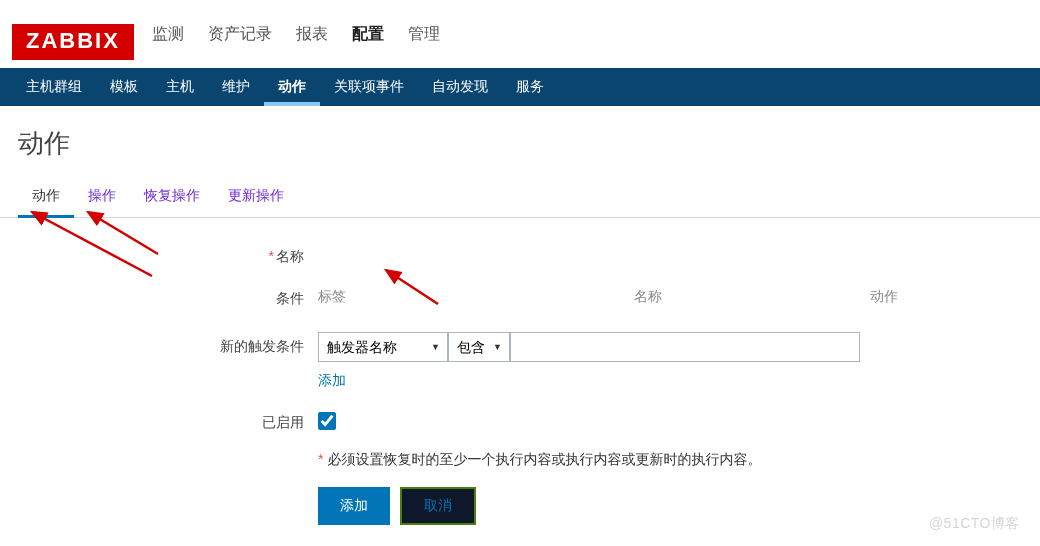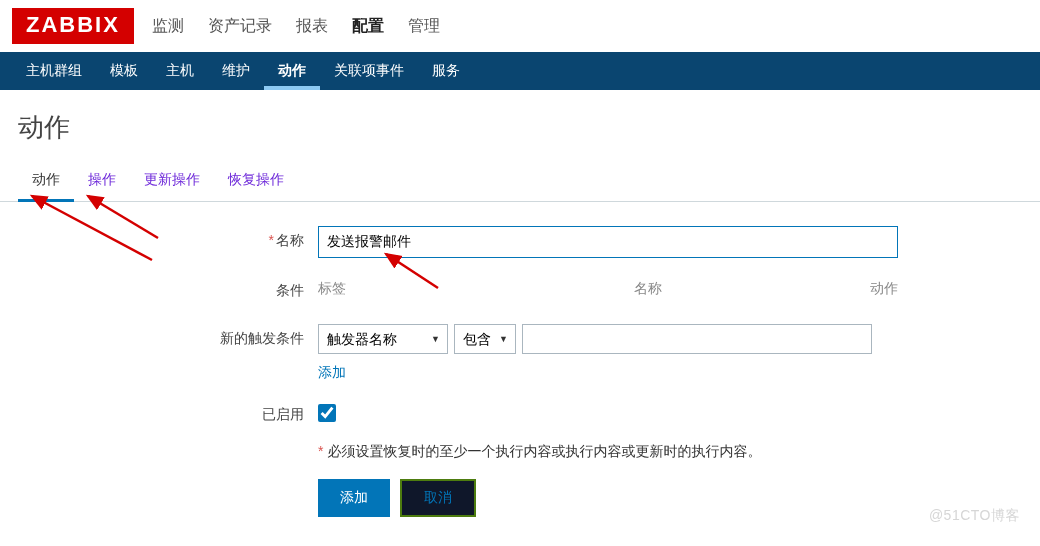--- a/index.html
+++ b/index.html
@@ -1,19 +1,19 @@
 <!DOCTYPE html>
 <html><head>
   <meta charset="utf-8">
   <style>
     * { margin: 0; padding: 0; box-sizing: border-box; }
     body { font-family: Arial, "Microsoft YaHei", sans-serif; font-size: 14px; color: #333; background: #fff; width: 1040px; }
     
     .top-bar { display: flex; align-items: center; padding: 8px 12px; gap: 18px; }
-    .logo { background: #d40000; color: #fff; font-weight: bold; font-size: 22px; padding: 4px 14px 6px; letter-spacing: 2px; }
+    .logo { background: #d40000; color: #fff; font-weight: bold; font-size: 22px; padding: 4px 14px 6px; letter-spacing: 2px; margin-top: 16px; }
     .top-nav { display: flex; gap: 24px; }
     .top-nav a { color: #555; text-decoration: none; font-size: 16px; cursor: pointer; }
     .top-nav a.active { color: #222; font-weight: bold; }
     
     .sub-nav { background: #0a4570; display: flex; padding: 0 12px; }
     .sub-nav a { color: #fff; text-decoration: none; padding: 10px 14px; font-size: 14px; cursor: pointer; }
     .sub-nav a.active { border-bottom: 4px solid #8dc9f2; padding-bottom: 6px; font-weight: bold; }
     
     .page-title { font-size: 26px; color: #444; padding: 20px 18px 18px; font-weight: normal; }
     
@@ -27,21 +27,21 @@
     .req { color: #d9534f; margin-right: 2px; }
     .form-control { flex: 1; }
     
     .text-input { width: 580px; height: 32px; border: 1px solid #0275b8; padding: 0 8px; font-size: 14px; outline: none; }
     
     .cond-header { display: flex; width: 580px; color: #888; font-size: 14px; padding: 4px 0 8px; align-items: center; }
     .cond-header span:nth-child(1) { width: 200px; }
     .cond-header span:nth-child(2) { flex: 1; text-align: center; }
     .cond-header span:nth-child(3) { width: 120px; text-align: right; }
     
-    .trigger-row { display: flex; gap: 6px; align-items: center; }
+    .trigger-row { display: flex; align-items: center; }
     .sel { height: 30px; border: 1px solid #aab6bf; background: #fff; padding: 0 24px 0 8px; font-size: 14px; appearance: none; position: relative; }
     .sel-wrap { position: relative; display: inline-block; }
     .sel-wrap::after { content: "▼"; font-size: 9px; position: absolute; right: 8px; top: 50%; transform: translateY(-50%); pointer-events: none; color: #333; }
     .trig-input { height: 30px; border: 1px solid #aab6bf; width: 350px; padding: 0 8px; }
     
     .link-add { color: #0275b8; text-decoration: none; cursor: pointer; display: inline-block; margin-top: 10px; }
     
     .checkbox { width: 18px; height: 18px; accent-color: #0275b8; }
     .chk-wrap { padding-top: 4px; }
     
@@ -70,30 +70,31 @@
   </nav>
 </div>
 
 <div class="sub-nav">
   <a>主机群组</a>
   <a>模板</a>
   <a>主机</a>
   <a>维护</a>
   <a class="active">动作</a>
   <a>关联项事件</a>
+  <a>自动发现</a>
   <a>服务</a>
 </div>
 
 <h1 class="page-title">动作</h1>
 
 <div class="tabs">
   <a class="active">动作</a>
   <a>操作</a>
+  <a>恢复操作</a>
   <a>更新操作</a>
-  <a>恢复操作</a>
 </div>
 
 <div class="form-area">
 
   <svg class="arrow" style="left:22px; top:-12px;" width="140" height="80">
     <defs>
         <marker id="ah1" markerWidth="8" markerHeight="8" refX="6" refY="3" orient="auto">
           <path d="M0,0 L7,3 L0,6 Z" fill="#d40000"></path>
         </marker>
       </defs>
@@ -104,21 +105,20 @@
         <marker id="ah2" markerWidth="8" markerHeight="8" refX="6" refY="3" orient="auto">
           <path d="M0,0 L7,3 L0,6 Z" fill="#d40000"></path>
         </marker>
       </defs>
     <line x1="80" y1="48" x2="10" y2="6" stroke="#d40000" stroke-width="2.5" marker-end="url(#ah2)"></line>
   </svg>
 
   <div class="form-row">
     <div class="form-label"><span class="req">*</span><span>名称</span></div>
     <div class="form-control" style="position:relative;">
-      <input class="text-input" type="text" value="发送报警邮件" style="">
       <svg class="arrow" style="left:60px; top:22px;" width="70" height="50">
         <defs>
             <marker id="ah3" markerWidth="8" markerHeight="8" refX="6" refY="3" orient="auto">
               <path d="M0,0 L7,3 L0,6 Z" fill="#d40000"></path>
             </marker>
           </defs>
         <line x1="60" y1="40" x2="8" y2="6" stroke="#d40000" stroke-width="2.5" marker-end="url(#ah3)"></line>
       </svg>
     </div>
   </div>

